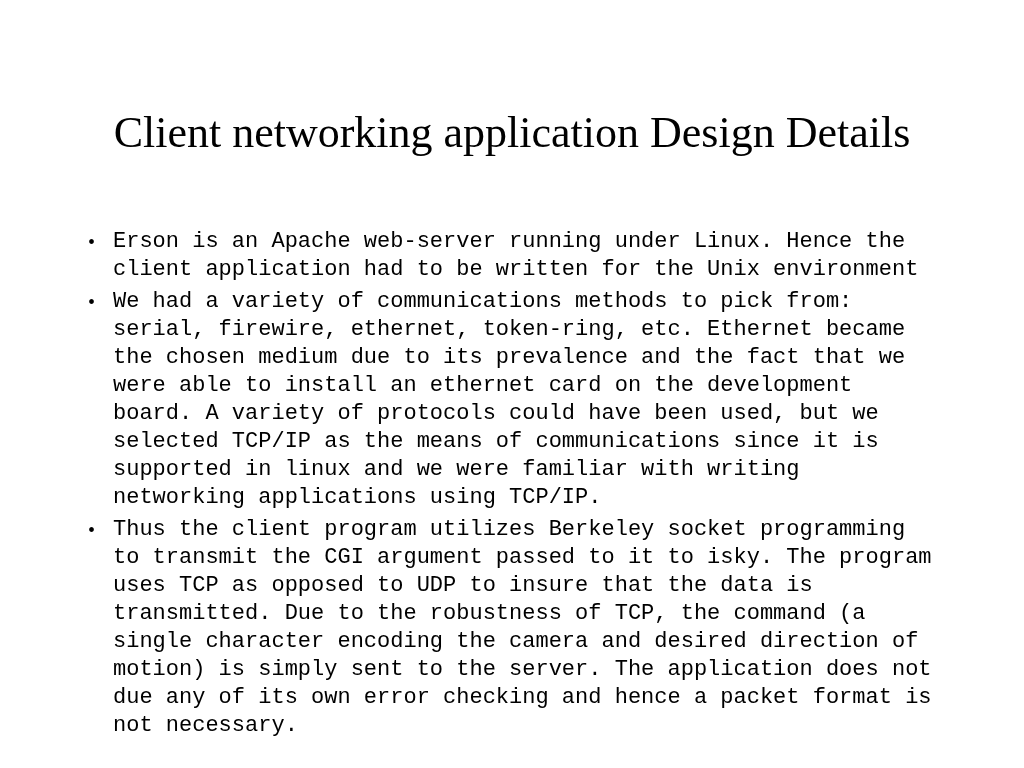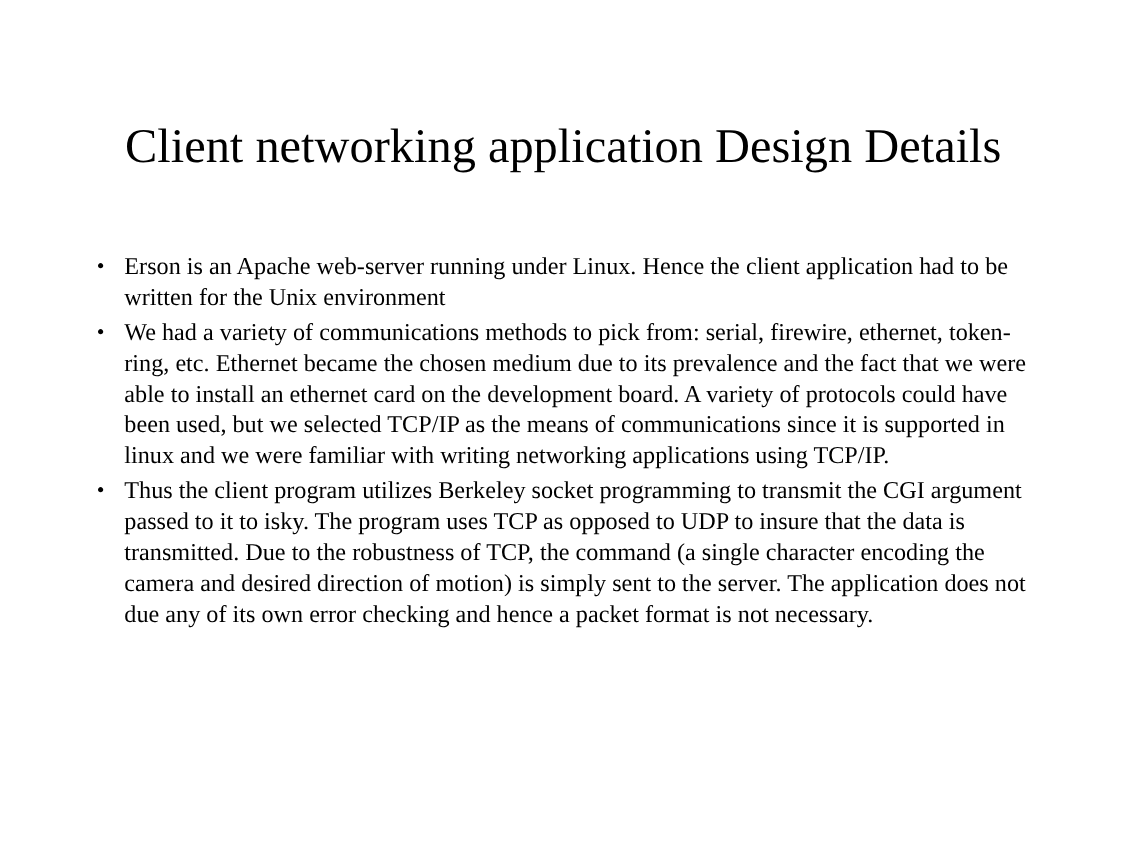--- a/index.html
+++ b/index.html
@@ -46,20 +46,21 @@
   }
   .bullet-marker {
     position: absolute;
     left: 0;
     top: 0;
     font-size: 20px;
     line-height: 28px;
   }
   .bullet-text {
     display: block;
+    font-family: Liberation Mono, monospace;
   }
 </style>
 </head>
 <body>
 
 <div class="slide">
 
   <div class="slide-title">Client networking application Design Details</div>
 
   <ul class="bullet-list">

